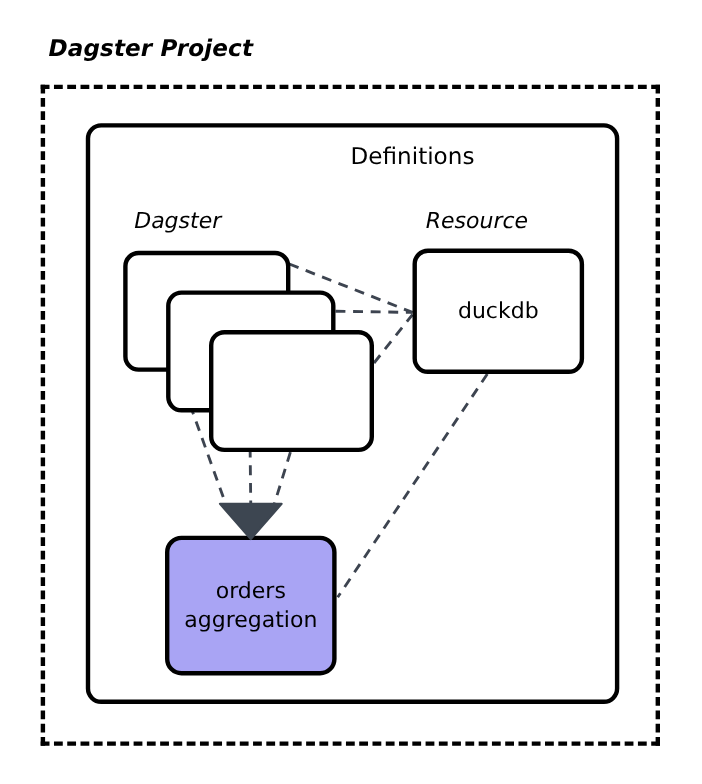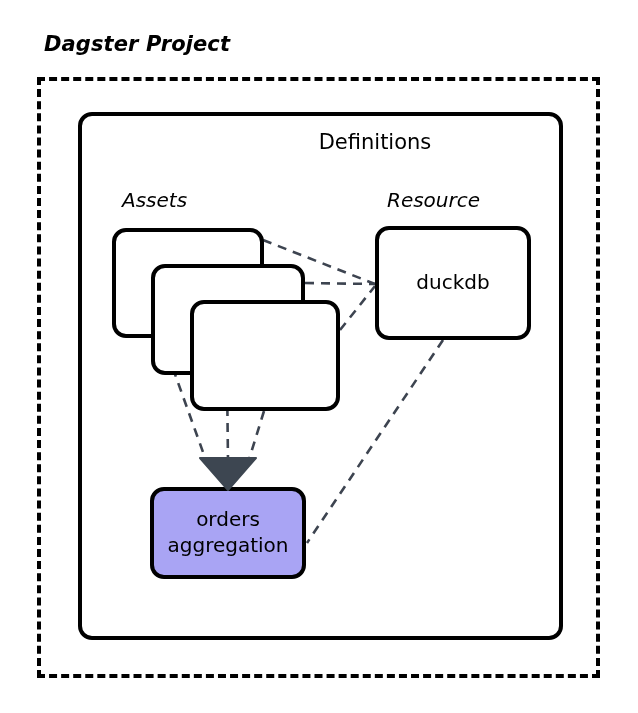--- a/index.html
+++ b/index.html
@@ -94,23 +94,24 @@
   }
   .asset-1 { left: 112px; top: 228px; width: 152px; height: 110px; z-index: 3; }
   .asset-2 { left: 151px; top: 264px; width: 154px; height: 111px; z-index: 4; }
   .asset-3 { left: 190px; top: 300px; width: 150px; height: 111px; z-index: 5; }
 
   .node-duckdb {
     left: 375px; top: 226px; width: 156px; height: 114px;
     z-index: 3;
   }
   .node-orders {
-    left: 150px; top: 487px; width: 156px; height: 92px;
+    left: 150px; top: 487px; width: 156px; height: 127px;
     background: #a9a4f4;
     z-index: 6;
+    border-radius: 15px;
   }
   .node-orders .node-text { padding: 0 4px; }
 
   
   .edges {
     position: absolute;
     left: 0; top: 0;
     width: 638px; height: 713px;
     pointer-events: none;
     z-index: 2;
@@ -125,21 +126,21 @@
 <div id="canvas">
 
   <div class="project-title">Dagster Project</div>
 
   <div class="project-box"></div>
 
   <div class="definitions-box"></div>
 
   <div class="definitions-title"><span>Definitions</span></div>
 
-  <div class="group-label label-assets">Assets</div>
+  <div class="group-label label-assets">Dagster</div>
   <div class="group-label label-resource">Resource</div>
 
   <svg class="edges" viewBox="0 0 638 713" xmlns="http://www.w3.org/2000/svg">
     <g stroke="#3d4450" stroke-width="2.6" fill="none" stroke-dasharray="9 7" stroke-linecap="butt">
 
       <line x1="263" y1="240" x2="375" y2="284" stroke="#3d4450"></line>
       <line x1="305" y1="283" x2="375" y2="284" stroke="#3d4450"></line>
       <line x1="340" y1="330" x2="375" y2="286" stroke="#3d4450"></line>
 
       <line x1="162" y1="338" x2="208" y2="466" stroke="#3d4450"></line>

